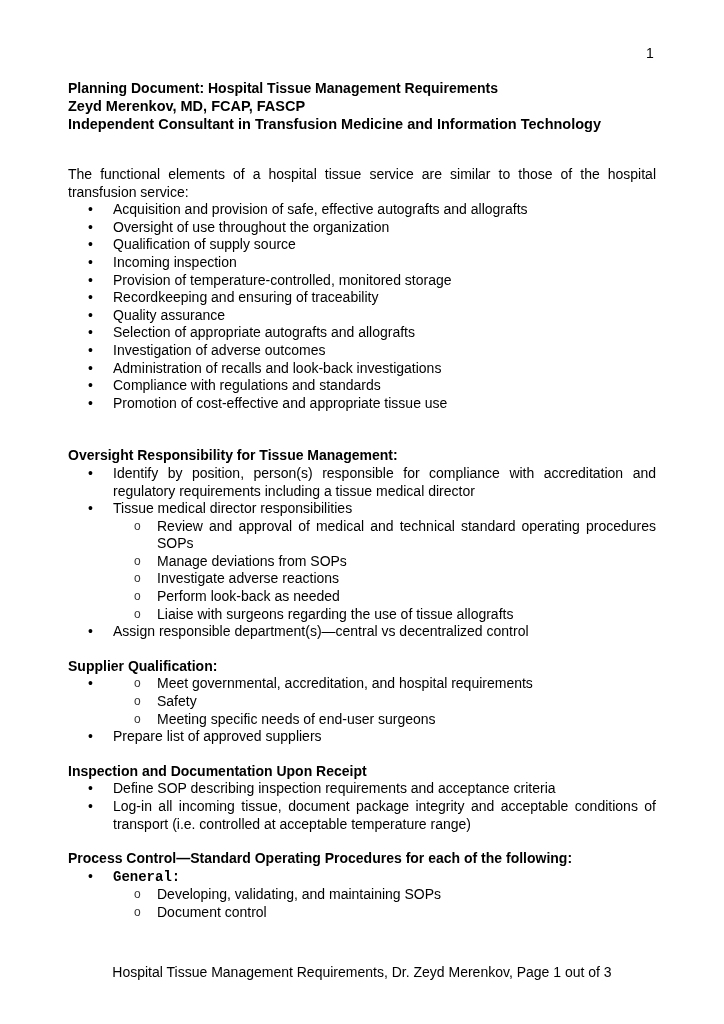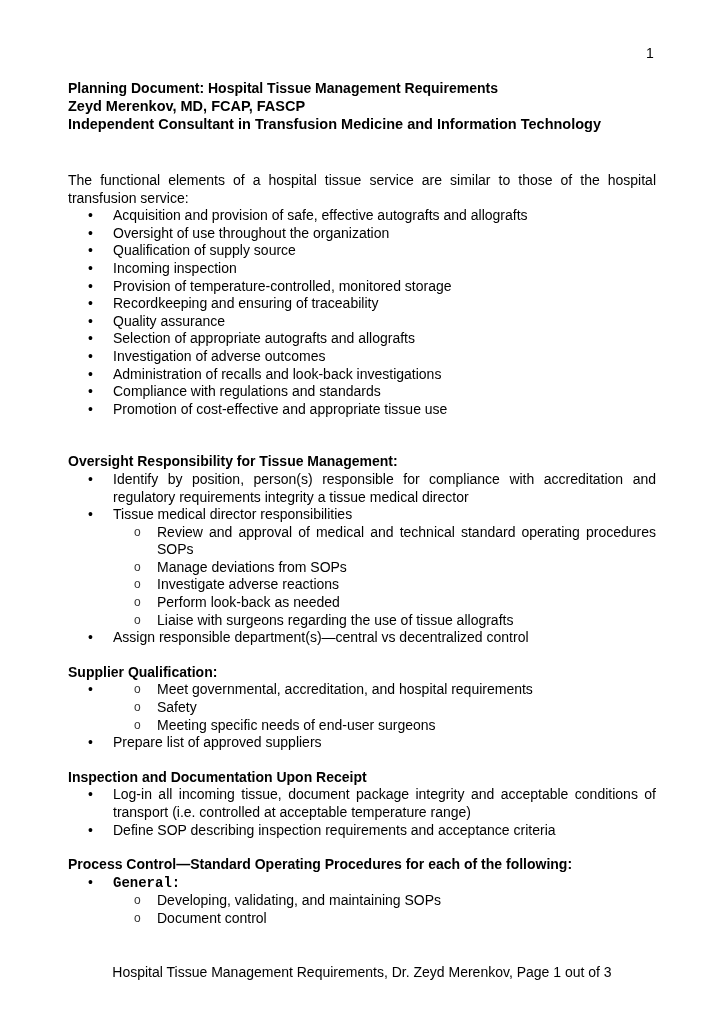--- a/index.html
+++ b/index.html
@@ -2,21 +2,21 @@
 <html><head>
 <meta charset="utf-8">
 <style>
   html, body { margin:0; padding:0; background:#ffffff; }
   body { width:724px; height:1024px; position:relative; overflow:hidden;
          font-family:"Liberation Sans", sans-serif; color:#000; }
   .page-number { position:absolute; top:45px; left:646px; font-size:14px; }
   .header { position:absolute; top:79px; left:68px; width:600px; }
   .header .title { font-size:14px; font-weight:bold; line-height:18px; white-space:nowrap; }
   .header .sub { font-size:14.5px; font-weight:bold; line-height:18px; white-space:nowrap; }
-  .content { position:absolute; left:68px; top:172px; width:588px; font-size:14px; line-height:17.6px; }
+  .content { position:absolute; left:68px; top:166px; width:588px; font-size:14px; line-height:17.6px; }
   p { margin:0; text-align:justify; }
   ul { margin:0; padding:0; list-style:none; }
   li { position:relative; }
   ul.l1 > li { padding-left:45px; text-align:justify; }
   ul.l1 > li::before { content:"•"; position:absolute; left:20px; top:0; }
   ul.l2 > li { padding-left:44px; text-align:justify; }
   ul.l2 > li::before { content:"o"; position:absolute; left:21px; top:0; font-size:12px; color:#333; }
   .section-title { font-weight:bold; }
   .gap-big { height:35px; }
   .gap { height:17px; }
@@ -48,21 +48,21 @@
     <li>Investigation of adverse outcomes</li>
     <li>Administration of recalls and look-back investigations</li>
     <li>Compliance with regulations and standards</li>
     <li>Promotion of cost-effective and appropriate tissue use</li>
   </ul>
 
   <div class="gap-big"></div>
 
   <div class="section-title">Oversight Responsibility for Tissue Management:</div>
   <ul class="l1">
-    <li>Identify by position, person(s) responsible for compliance with accreditation and regulatory requirements integrity a tissue medical director</li>
+    <li>Identify by position, person(s) responsible for compliance with accreditation and regulatory requirements including a tissue medical director</li>
     <li>
       <span>Tissue medical director responsibilities</span>
       <ul class="l2">
         <li>Review and approval of medical and technical standard operating procedures SOPs</li>
         <li>Manage deviations from SOPs</li>
         <li>Investigate adverse reactions</li>
         <li>Perform look-back as needed</li>
         <li>Liaise with surgeons regarding the use of tissue allografts</li>
       </ul>
     </li>
@@ -80,22 +80,22 @@
         <li>Meeting specific needs of end-user surgeons</li>
       </ul>
     </li>
     <li>Prepare list of approved suppliers</li>
   </ul>
 
   <div class="gap"></div>
 
   <div class="section-title">Inspection and Documentation Upon Receipt</div>
   <ul class="l1">
+    <li>Define SOP describing inspection requirements and acceptance criteria</li>
     <li>Log-in all incoming tissue, document package integrity and acceptable conditions of transport (i.e. controlled at acceptable temperature range)</li>
-    <li>Define SOP describing inspection requirements and acceptance criteria</li>
   </ul>
 
   <div class="gap"></div>
 
   <div class="section-title">Process Control—Standard Operating Procedures for each of the following:</div>
   <ul class="l1">
     <li>
       <span class="bold">General:</span>
       <ul class="l2">
         <li>Developing, validating, and maintaining SOPs</li>

